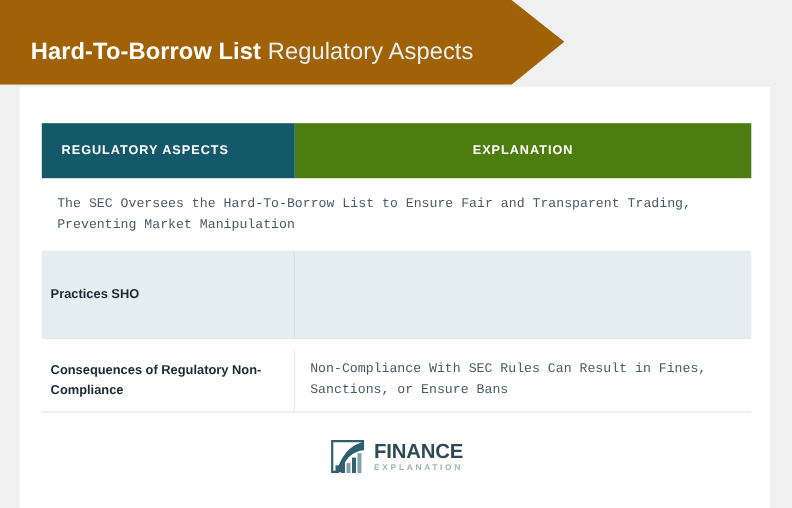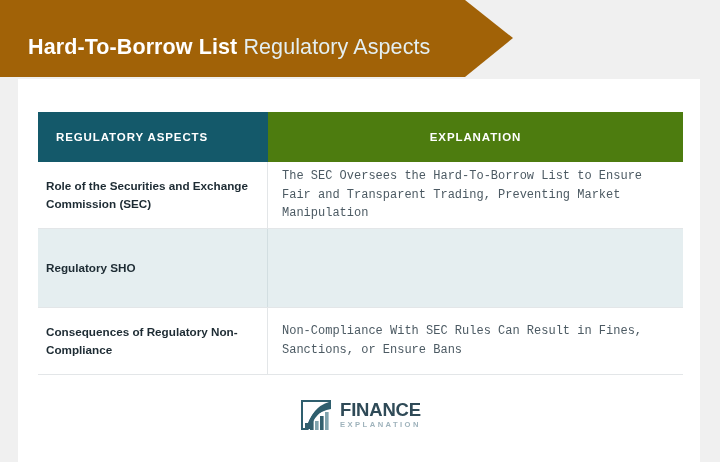--- a/index.html
+++ b/index.html
@@ -100,20 +100,21 @@
     flex: 0 0 230px;
   }
   .cell-val {
     flex: 1 1 auto;
   }
   #tbody .row {
     border-bottom: 1px solid #e3e6e8;
   }
   #tbody .row:last-child {
     border-bottom: 1px solid #e3e6e8;
+    align-items: flex-end;
   }
   #tbody .row.alt {
     background: #e5eef0;
   }
   #tbody .row.alt .cell-key { border-right: 1px solid #d2dee1; }
   #tbody .row .cell-key {
     border-right: 1px solid #e3e6e8;
     display: flex;
     align-items: center;
     box-sizing: border-box;
@@ -198,31 +199,28 @@
       </div>
       <div class="cell-val">
         <span class="th-text">EXPLANATION</span>
       </div>
     </div>
   </div>
 
   <div id="tbody">
 
     <div class="row r1">
-      <div class="cell-key">
-        <span class="key-text">Role of the Securities and Exchange Commission (SEC)</span>
-      </div>
       <div class="cell-val">
         <span class="val-text">The SEC Oversees the Hard-To-Borrow List to Ensure Fair and Transparent Trading, Preventing Market Manipulation</span>
       </div>
     </div>
 
     <div class="row r2 alt">
       <div class="cell-key">
-        <span class="key-text">Regulatory SHO</span>
+        <span class="key-text">Practices SHO</span>
       </div>
     </div>
 
     <div class="row r3">
       <div class="cell-key">
         <span class="key-text">Consequences of Regulatory Non-Compliance</span>
       </div>
       <div class="cell-val">
         <span class="val-text">Non-Compliance With SEC Rules Can Result in Fines, Sanctions, or Ensure Bans</span>
       </div>

